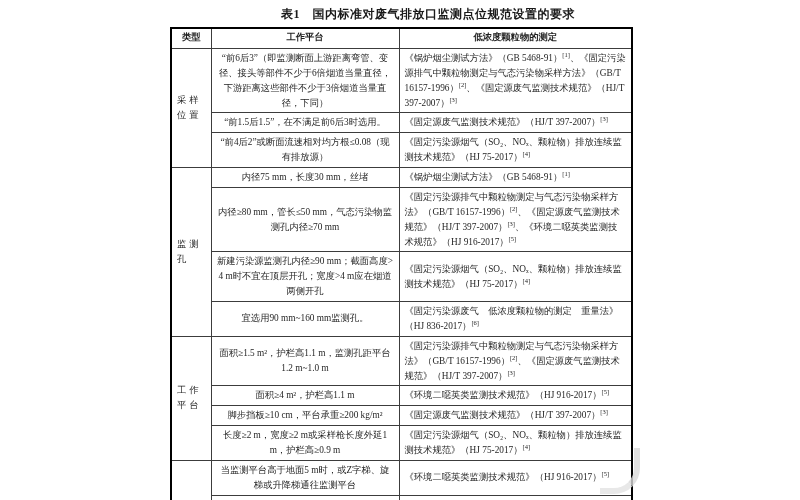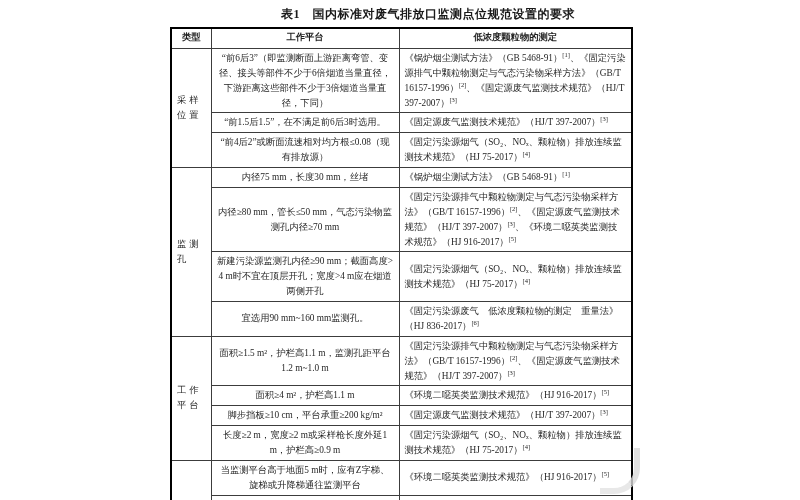--- a/index.html
+++ b/index.html
@@ -116,21 +116,21 @@
         <tr>
           <td class="req-cell">脚步挡板≥10 cm，平台承重≥200 kg/m²</td>
           <td class="std-cell">《固定源废气监测技术规范》（HJ/T 397-2007）<sup>[3]</sup></td>
         </tr>
         <tr>
           <td class="req-cell">长度≥2 m，宽度≥2 m或采样枪长度外延1 m，护栏高≥0.9 m</td>
           <td class="std-cell">《固定污染源烟气（SO₂、NOₓ、颗粒物）排放连续监测技术规范》（HJ 75-2017）<sup>[4]</sup></td>
         </tr>
         <tr>
           <td class="type-cell" rowspan="2">监测梯架</td>
-          <td class="req-cell">当监测平台高于地面5 m时，应有Z字梯、旋梯或升降梯通往监测平台</td>
+          <td class="req-cell">当监测平台高于地面5 m时，或Z字梯、旋梯或升降梯通往监测平台</td>
           <td class="std-cell">《环境二噁英类监测技术规范》（HJ 916-2017）<sup>[5]</sup></td>
         </tr>
         <tr>
           <td class="req-cell">当采样平台设置在离地面高度≥2 m的位置时，应有通往平台的斜梯（或Z字梯、旋梯），宽度应≥0.9 m；当采样平台设置在离地面高度≥20 m的位置时，应有通往平台的升降梯</td>
           <td class="std-cell">《固定污染源烟气（SO₂、NOₓ、颗粒物）排放连续监测技术规范》（HJ 75-2017）</td>
         </tr>
       </tbody>
   </table>
 </div>
 

